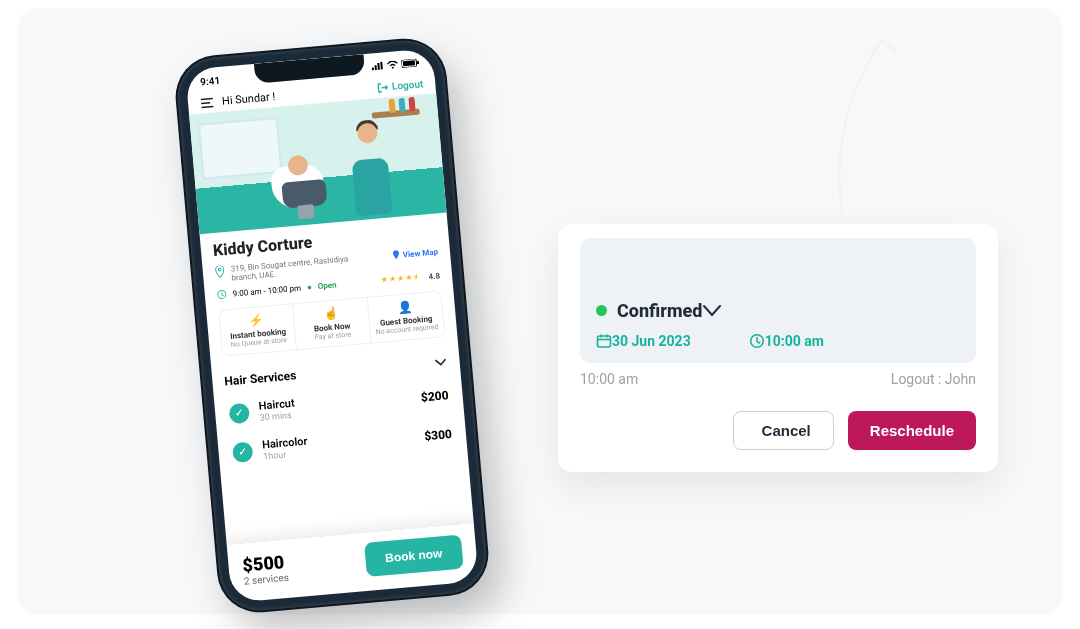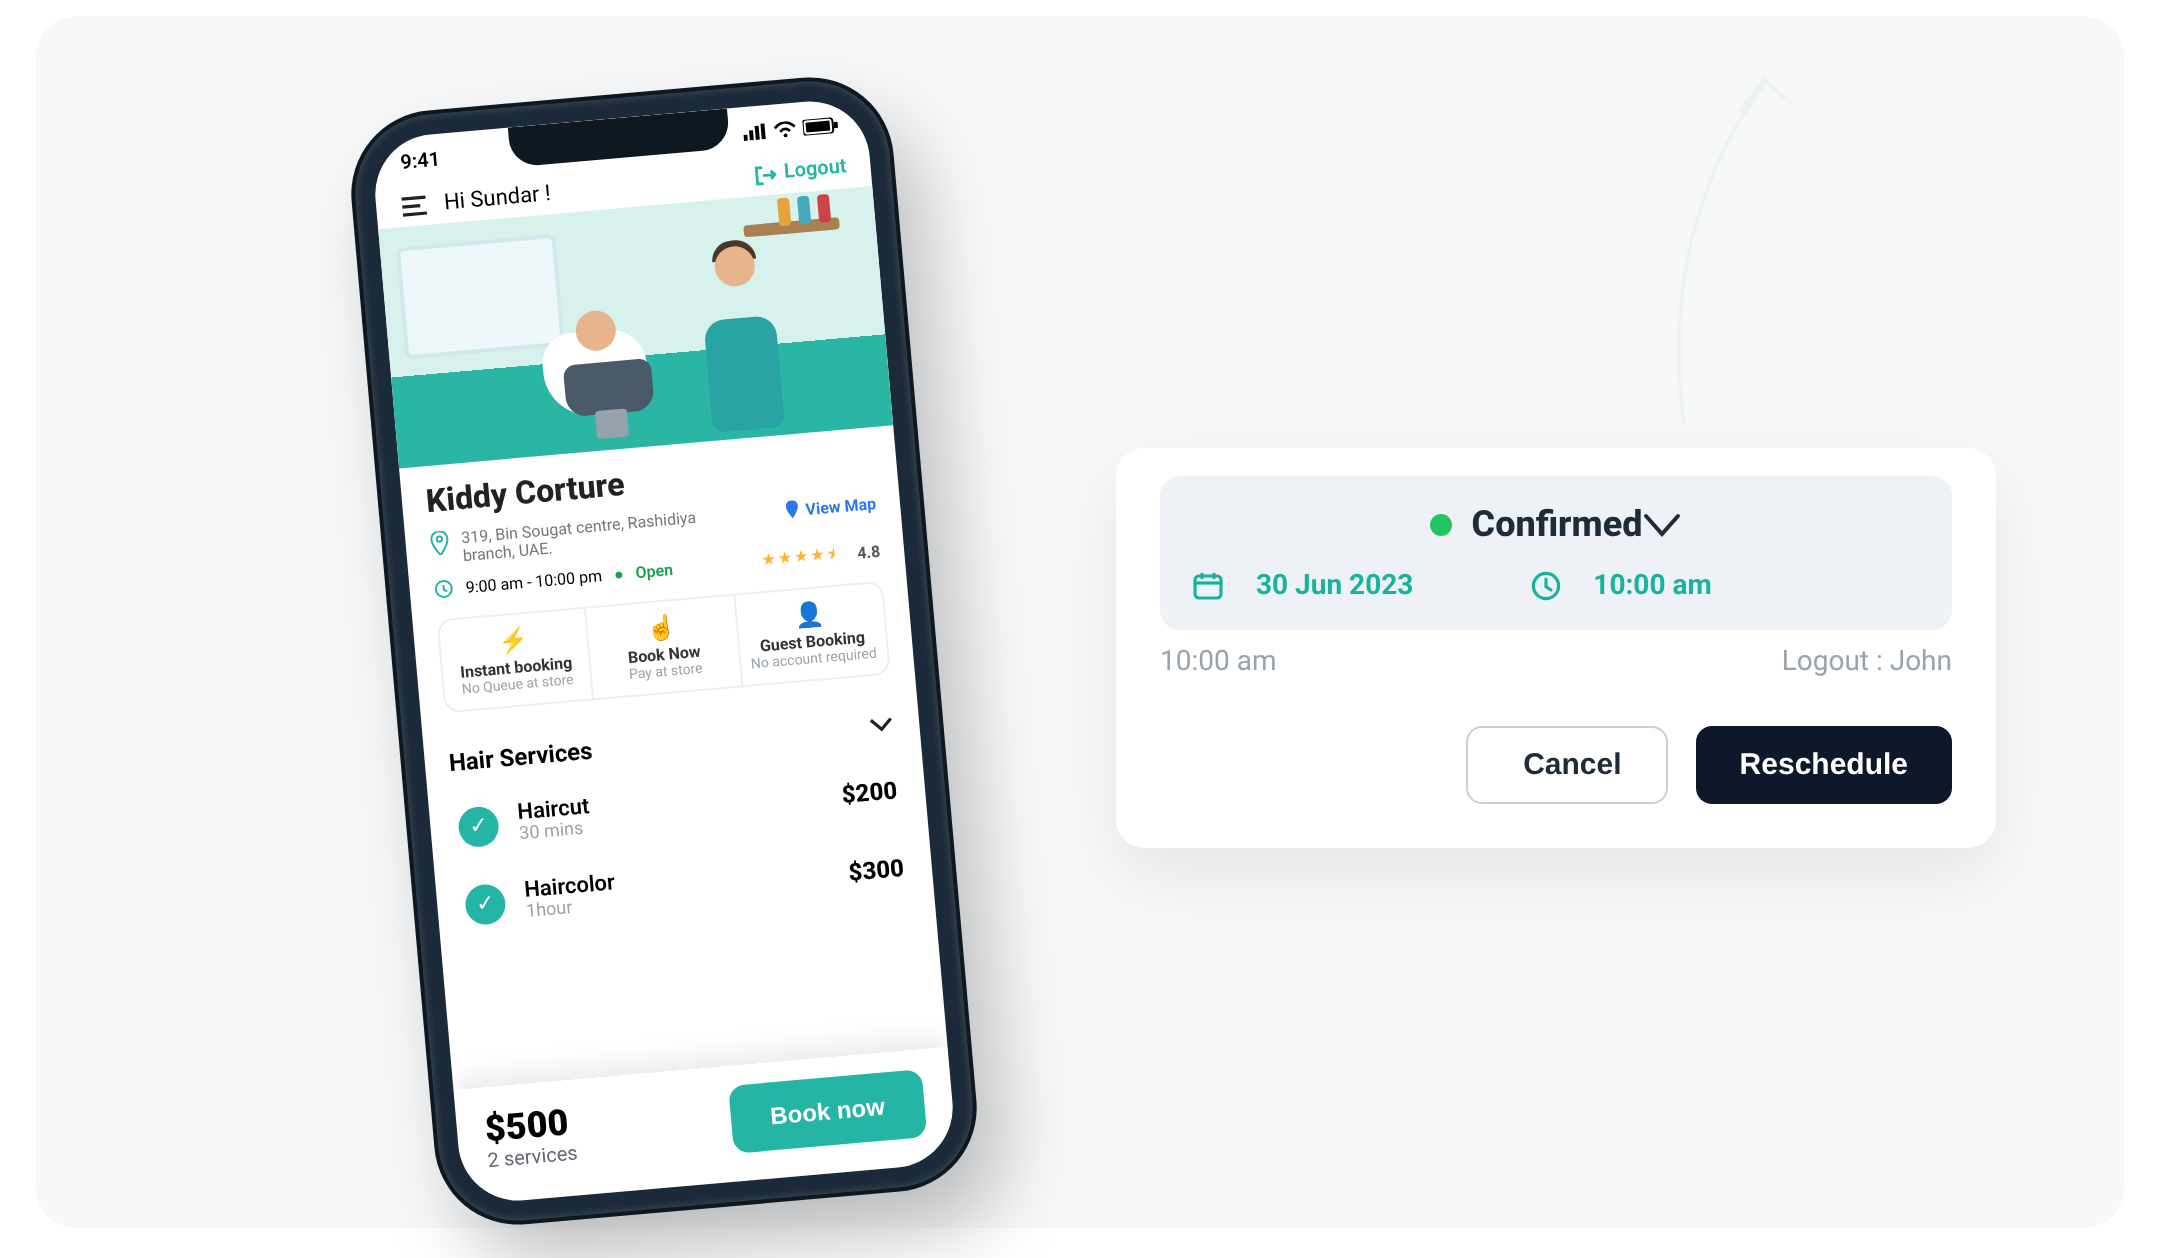--- a/index.html
+++ b/index.html
@@ -115,34 +115,34 @@
   .tab.active{ color:#18b39e; font-weight:800; font-size:22px;}
 
   .booking-card{
     position:absolute; left:540px; top:216px; width:440px;
     background:#fff; border-radius:14px; box-shadow:0 14px 36px rgba(0,0,0,.08);
     padding:14px 22px 22px;
   }
   .conf-box{
     background:#eef2f6; border-radius:10px; padding:14px 16px 14px;
   }
-  .conf-top{ display:flex; align-items:center; justify-content:center;}
+  .conf-top{ display:flex; align-items:center; justify-content:flex-start;margin-top:48px;}
   .conf-left{ display:flex; align-items:center; gap:10px;}
   .dot{ width:11px; height:11px; background:#22c55e; border-radius:50%; }
   .conf-lbl{ font-size:18px; font-weight:800; color:#1f2b37;}
   .chev{ font-size:20px; color:#1f2b37;}
   .conf-row2{ display:flex; gap:58px; align-items:center; margin-top:12px; color:#18b39e; font-weight:700; font-size:14px;}
-  .conf-item{ display:flex; gap:16px; align-items:center;}
+  .conf-item{ display:flex; gap:0; align-items:center;}
   .detail-row{ margin-top:18px; font-size:16px; color:#1f2b37; font-weight:700;}
   .detail-row .dur{ color:#9aa3ab; font-weight:500;}
   .meta-row{ display:flex; justify-content:space-between; margin-top:8px; font-size:14px; color:#9aa3ab;}
   .actions{ display:flex; justify-content:flex-end; gap:14px; margin-top:24px;}
   .btn{ padding:10px 22px; border-radius:8px; font-size:15px; font-weight:600;}
   .btn-outline{ background:#fff; color:#1f2b37; border:1.5px solid #c9d0d6;padding-left:28px;}
-  .btn-primary{ background:#0f172a; color:#fff; border:none;}
+  .btn-primary{ background:#be185d; color:#fff; border:none;}
 
   .bg-arrow{
     position:absolute; right:120px; top:14px; width:120px; height:200px; opacity:.35;
   }
   svg{ display:block; }
 </style>
 </head>
 <body>
 
 <div class="canvas">

